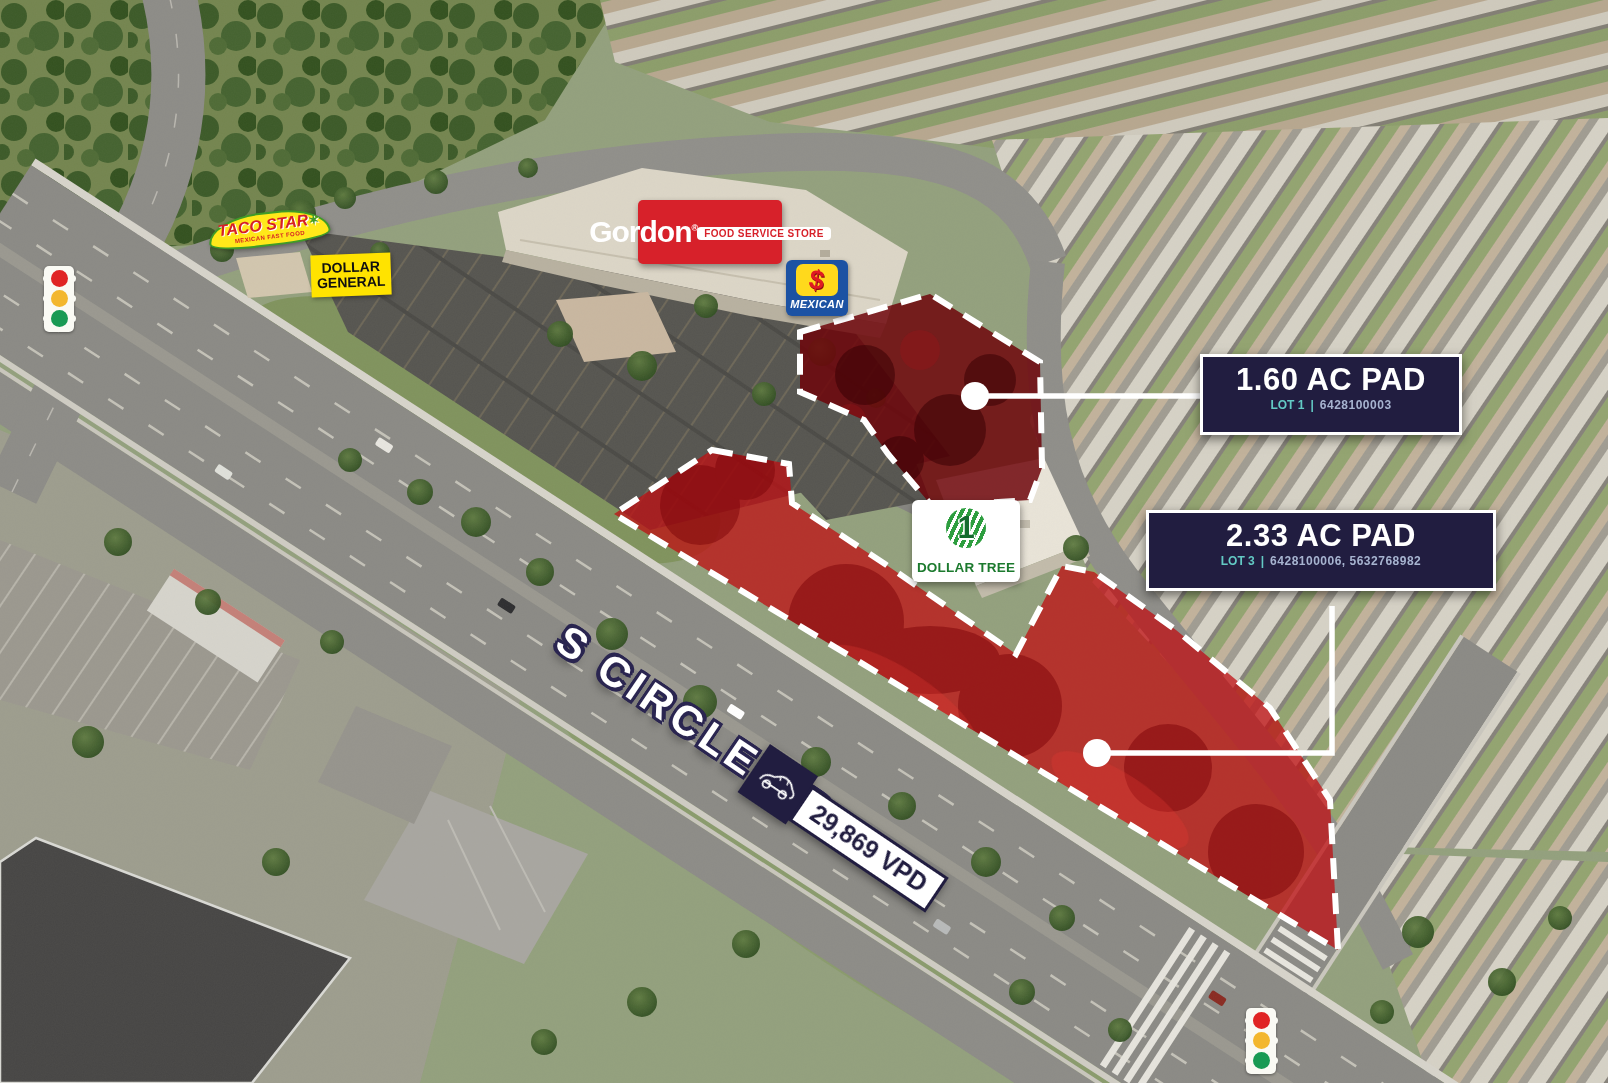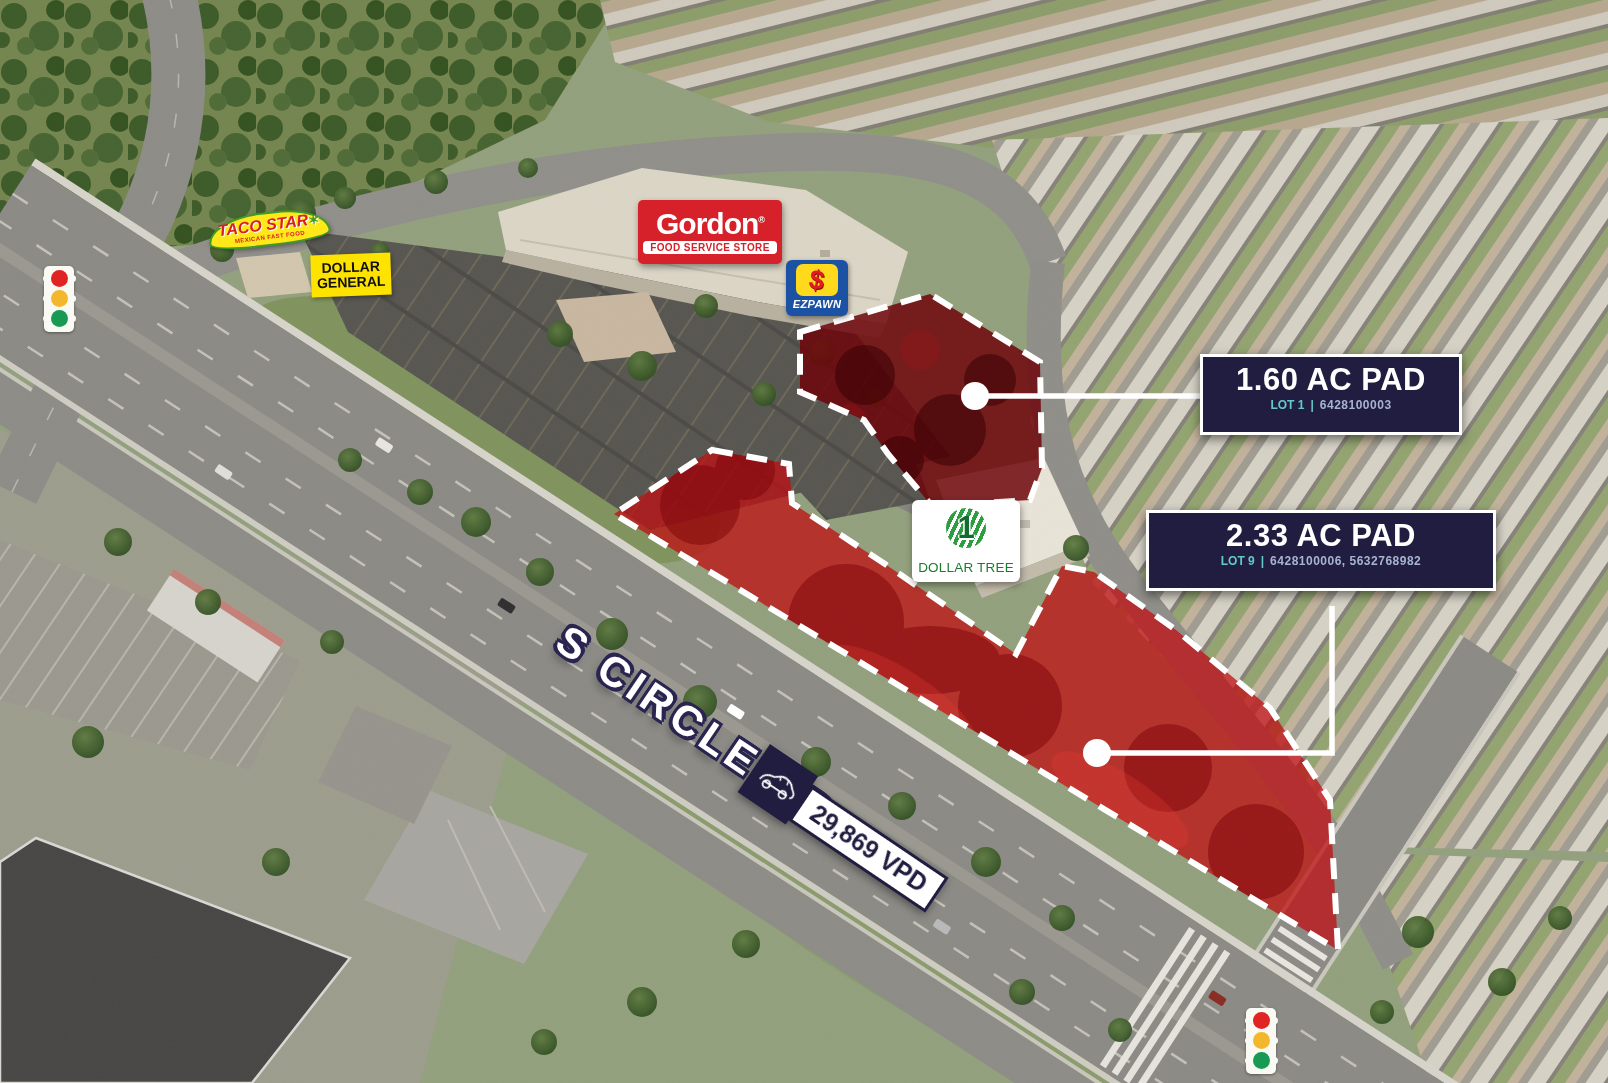--- a/index.html
+++ b/index.html
@@ -60,21 +60,21 @@
   .taco-name{font-size:16px;font-weight:800;font-style:italic;color:var(--taco-red);
     line-height:1;text-shadow:1px 1px 0 #fff;white-space:nowrap;}
   .taco-star-glyph{color:var(--taco-green);font-style:normal;font-size:13px;}
   .taco-tag{font-size:6px;font-weight:700;color:var(--taco-red);letter-spacing:.4px;margin-top:1px;white-space:nowrap;}
 
   #dg{left:311px;top:254px;width:80px;height:42px;background:var(--dg-yellow);color:#101010;
     font-weight:800;font-size:14px;line-height:1.08;display:flex;align-items:center;justify-content:center;
     text-align:center;transform:rotate(-2deg);box-shadow:1px 2px 4px rgba(0,0,0,.35);padding:2px;box-sizing:border-box;}
 
   #gordon{left:638px;top:200px;width:144px;height:64px;background:var(--gordon-red);border-radius:5px;
-    display:flex;flex-direction:column;align-items:center;justify-content:center;
+    display:flex;flex-direction:row;align-items:center;justify-content:center;
     box-shadow:1px 3px 6px rgba(0,0,0,.4);}
   .gordon-name{color:#fff;font-weight:800;font-size:30px;line-height:.95;letter-spacing:-1px;}
   .gordon-name sup{font-size:9px;font-weight:700;}
   .gordon-band{background:#fff;border-radius:4px;margin-top:3px;padding:1px 7px;font-size:10px;
     color:var(--gordon-red);letter-spacing:.4px;white-space:nowrap;}
   .gordon-band .reg{font-weight:600;} .gordon-band .bold{font-weight:800;}
 
   #ez{left:786px;top:260px;width:62px;height:56px;background:var(--ezpawn-blue);border-radius:6px;
     display:flex;flex-direction:column;align-items:center;padding:4px 3px 3px;box-sizing:border-box;
     box-shadow:1px 2px 5px rgba(0,0,0,.4);}
@@ -85,21 +85,21 @@
   .ez-name{color:#fff;font-weight:800;font-style:italic;font-size:11px;letter-spacing:.4px;margin-top:2px;}
 
   #dt{left:912px;top:500px;width:108px;height:82px;background:#fff;border-radius:6px;
     display:flex;flex-direction:column;align-items:center;justify-content:center;
     box-shadow:1px 3px 7px rgba(0,0,0,.4);padding:4px;box-sizing:border-box;}
   .dt-globe{width:40px;height:40px;border-radius:50%;position:relative;
     background:repeating-linear-gradient(115deg,var(--dt-green) 0 4px,#ffffff 4px 7px);}
   .dt-one{position:absolute;inset:0;display:flex;align-items:center;justify-content:center;
     font-size:31px;font-weight:800;color:var(--dt-dark-green);
     text-shadow:-1.5px 0 0 #fff,1.5px 0 0 #fff,0 1.5px 0 #fff;}
-  .dt-name{margin-top:12px;font-size:13.5px;font-weight:400;color:#1c7a2e;letter-spacing:.2px;white-space:nowrap;}
+  .dt-name{margin-top:12px;font-size:13.5px;font-weight:700;color:#1c7a2e;letter-spacing:.2px;white-space:nowrap;}
 </style>
 </head>
 <body>
 
 <div class="stage">
 
   <svg class="aerial" viewBox="0 0 1608 1083" preserveAspectRatio="none" aria-hidden="true">
     <defs>
       <radialGradient id="treeG" cx="40%" cy="35%" r="75%">
         <stop offset="0" stop-color="#5e7a40"></stop>
@@ -315,21 +315,21 @@
   <div class="pad-label" id="label1">
     <div class="title">1.60 AC PAD</div>
     <div class="lot-line">
       <span class="lot">LOT 1</span><span class="sep">|</span><span class="apn">6428100003</span>
     </div>
   </div>
 
   <div class="pad-label" id="label2">
     <div class="title">2.33 AC PAD</div>
     <div class="lot-line">
-      <span class="lot">LOT 9</span><span class="sep">|</span><span class="apn">6428100006, 5632768982</span>
+      <span class="lot">LOT 3</span><span class="sep">|</span><span class="apn">6428100006, 5632768982</span>
     </div>
   </div>
 
   <div class="street-label">S CIRCLE DR</div>
 
   <div class="vpd">
     <div class="vpd-ico">
       <svg width="44" height="30" viewBox="0 0 64 42" aria-hidden="true">
         <path d="M6 28 C7 20 13 16 22 15 L30 9 C38 5 48 8 53 15 L58 19 C61 22 61 26 58 28" stroke="#fff" stroke-width="2.6" fill="none" stroke-linecap="round"></path>
         <path d="M30 10 L32 15 M42 8 L44 15" stroke="#fff" stroke-width="2" fill="none"></path>
@@ -365,21 +365,21 @@
 
   <div class="logo" id="gordon">
     <div class="gordon-name"><span>Gordon</span><sup>®</sup></div>
     <div class="gordon-band"><span class="reg">FOOD SERVICE</span> <span class="bold">STORE</span></div>
   </div>
 
   <div class="logo" id="ez">
     <div class="ez-sq">
         <span>$</span>
       </div>
-    <div class="ez-name">EZPAWN</div>
+    <div class="ez-name">MEXICAN</div>
   </div>
 
   <div class="logo" id="dt">
     <div class="dt-globe">
       <div class="dt-one">1</div>
     </div>
     <div class="dt-name">DOLLAR TREE</div>
   </div>
 
 </div>

